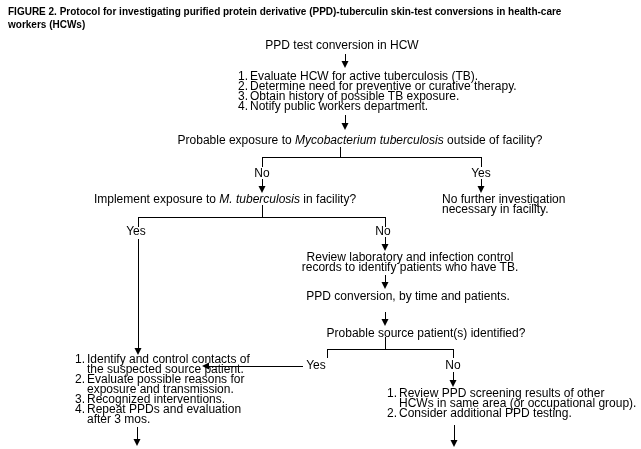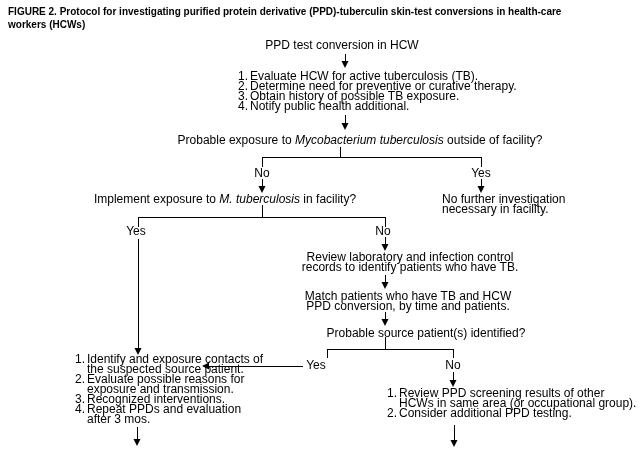--- a/index.html
+++ b/index.html
@@ -108,21 +108,21 @@
     <div class="li">
       <span class="num">2.</span>
         <span>Determine need for preventive or curative therapy.</span>
     </div>
     <div class="li">
       <span class="num">3.</span>
         <span>Obtain history of possible TB exposure.</span>
     </div>
     <div class="li">
       <span class="num">4.</span>
-        <span>Notify public health additional.</span>
+        <span>Notify public workers department.</span>
     </div>
   </div>
 
   <div class="node center" style="left:360px; top:135px">
     <span>Probable exposure to </span><i>Mycobacterium tuberculosis</i><span> outside of facility?</span>
   </div>
 
   <div class="node center" style="left:262px; top:168px">No</div>
   <div class="node center" style="left:481px; top:168px">Yes</div>
 
@@ -137,33 +137,32 @@
 
   <div class="node center" style="left:136px; top:226px">Yes</div>
   <div class="node center" style="left:383px; top:226px">No</div>
 
   <div class="node center" style="left:410px; top:252px">
     <div>Review laboratory and infection control</div>
     <div>records to identify patients who have TB.</div>
   </div>
 
   <div class="node center" style="left:408px; top:291px">
-    <div>Match patients who have TB and HCW</div>
     <div>PPD conversion, by time and patients.</div>
   </div>
 
   <div class="node center" style="left:426px; top:328px">Probable source patient(s) identified?</div>
 
   <div class="node center" style="left:316px; top:360px">Yes</div>
   <div class="node center" style="left:453px; top:360px">No</div>
 
   <div class="node list" style="left:75px; top:354px">
     <div class="li">
       <span class="num">1.</span>
-        <span>Identify and exposure contacts of</span>
+        <span>Identify and control contacts of</span>
     </div>
     <div class="li">
       <span class="num"></span>
         <span>the suspected source patient.</span>
     </div>
     <div class="li">
       <span class="num">2.</span>
         <span>Evaluate possible reasons for</span>
     </div>
     <div class="li">

